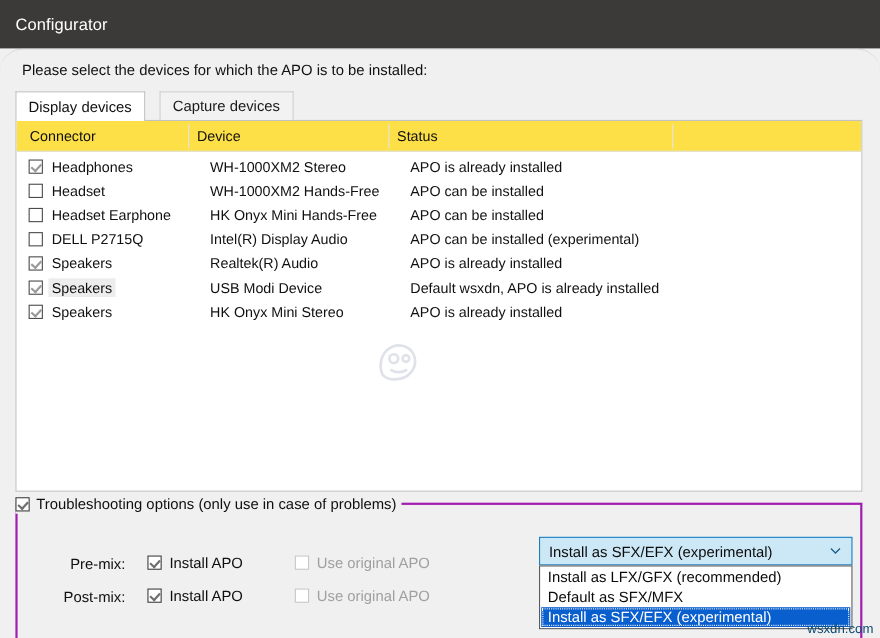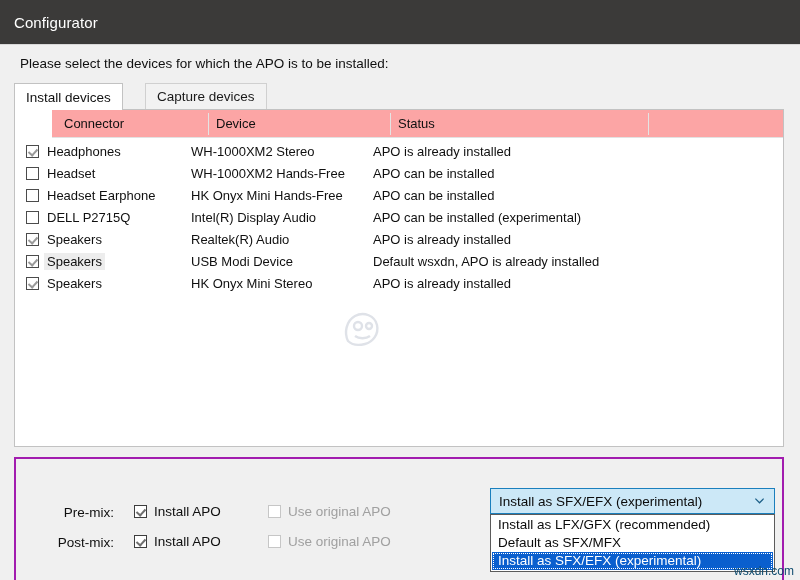--- a/index.html
+++ b/index.html
@@ -35,20 +35,21 @@
   
   .client {
     position: absolute;
     top: 44px;
     left: 0;
     right: 0;
     bottom: 0;
     background: #f0f0f0;
     border-top: 1px solid #d8d8d8;
     box-sizing: border-box;
+    border-radius: 21px;
   }
 
   .prompt {
     position: absolute;
     left: 20px;
     top: 11px;
     font-size: 13.5px;
     color: #101010;
     white-space: nowrap;
   }
@@ -98,23 +99,22 @@
     width: 770px;
     height: 338px;
     background: #ffffff;
     border: 1px solid #c2c2c2;
     box-sizing: border-box;
     overflow: hidden;
   }
   .lv-header {
     position: relative;
     height: 27px;
-    background: #fca5a5;
+    background: #fde047;
     border-bottom: 1px solid #e2e2e2;
-    margin-left: 37px;
   }
   .lv-col-title {
     position: absolute;
     top: 6px;
     font-size: 13px;
     color: #101010;
     white-space: nowrap;
   }
   .lv-col-sep {
     position: absolute;
@@ -368,21 +368,21 @@
 <div class="titlebar">
   <span class="titlebar-text">Configurator</span>
 </div>
 
 <div class="client">
 
   <div class="prompt">Please select the devices for which the APO is to be installed:</div>
 
   <div class="tabstrip">
     <div class="tab active">
-      <span>Install devices</span>
+      <span>Display devices</span>
     </div>
     <div class="tab inactive">
       <span>Capture devices</span>
     </div>
   </div>
 
   <div class="listview">
 
     <div class="lv-header">
       <div class="lv-col-title" style="left:12px">Connector</div>
@@ -477,20 +477,24 @@
         <span>Install APO</span>
       </div>
       <div class="opt original">
         <span class="box"></span>
         <span>Use original APO</span>
       </div>
     </div>
 
   </div>
 
+  <div class="gb-legend">
+    <span class="cbx2"></span>
+    <span>Troubleshooting options (only use in case of problems)</span>
+  </div>
 
   <div class="combo">
     <span>Install as SFX/EFX (experimental)</span>
     <svg class="combo-arrow" viewBox="0 0 12 12">
       <path d="M1.5 4 L6 8.5 L10.5 4" fill="none" stroke="#1c5f87" stroke-width="1.3"></path>
     </svg>
   </div>
 
   <div class="combo-list">
     <div class="combo-item">Install as LFX/GFX (recommended)</div>

